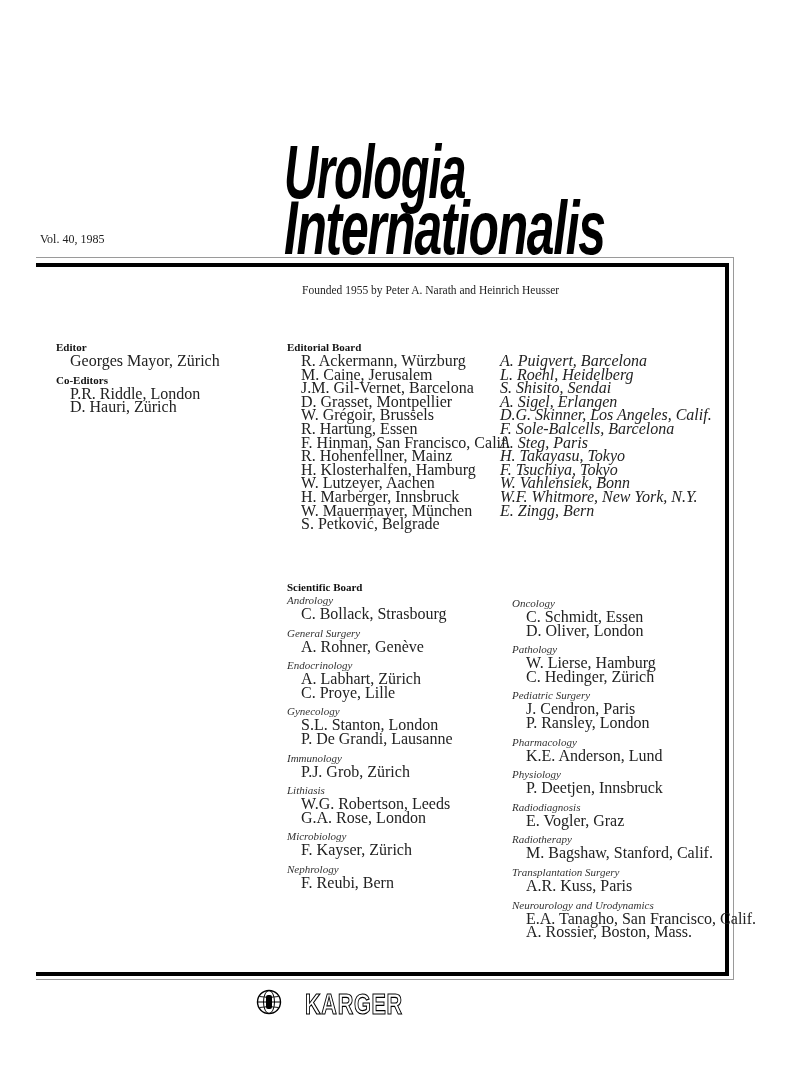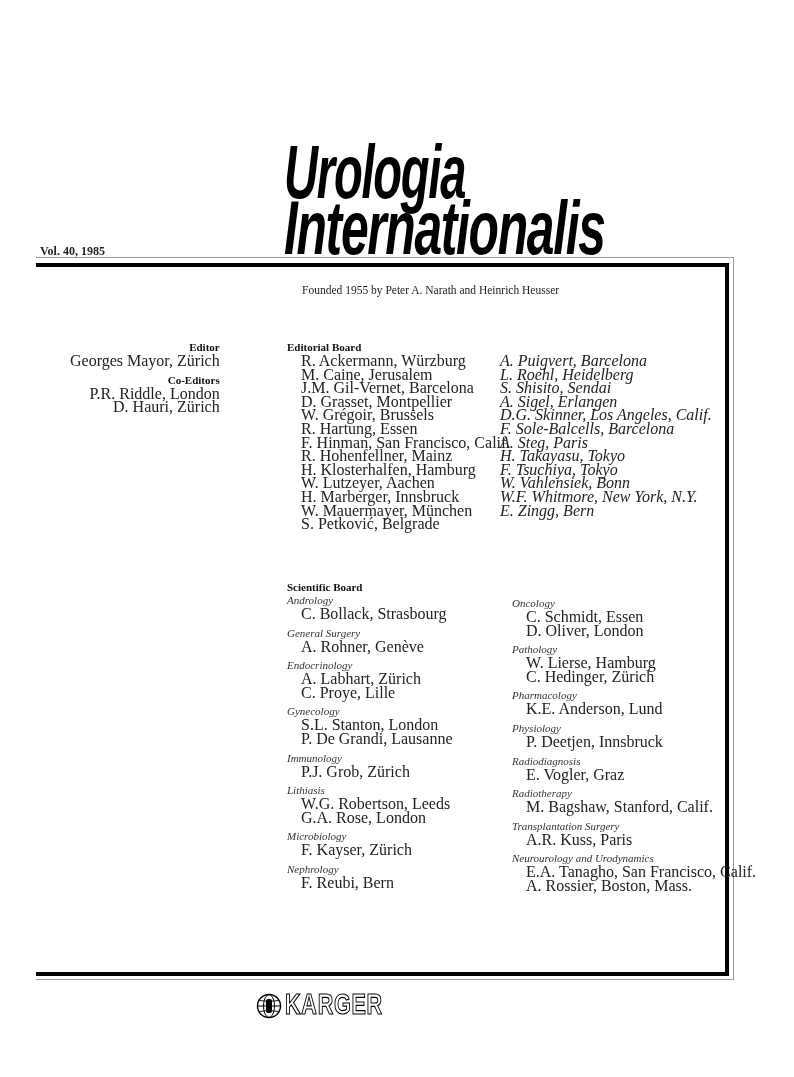--- a/index.html
+++ b/index.html
@@ -4,46 +4,46 @@
 <style>
   html, body { margin: 0; padding: 0; background: #ffffff; }
   body { width: 794px; height: 1077px; position: relative; overflow: hidden; font-family: "Liberation Serif", serif; color: #1a1a1a; }
   .abs { position: absolute; }
 
   
   .title-line { position: absolute; font-family: "Liberation Sans", sans-serif; font-weight: bold; font-style: italic; color: #000; white-space: nowrap; transform-origin: left top; letter-spacing: -2px; }
   #title1 { left: 284px; top: 128px; font-size: 76px; transform: scaleX(0.62); }
   #title2 { left: 284px; top: 184px; font-size: 76px; transform: scaleX(0.655); }
 
-  #volume { left: 40px; top: 244px; font-size: 12px; font-weight: bold; color: #222; text-align: right; }
+  #volume { left: 40px; top: 232px; font-size: 12px; font-weight: normal; color: #222; text-align: right; }
 
   
   .rule-thin-top { left: 36px; top: 257px; width: 698px; height: 1px; background: #9a9a9a; }
   .rule-thick-top { left: 36px; top: 263px; width: 693px; height: 4px; background: #000; }
   .rule-thin-right { left: 733px; top: 257px; width: 1px; height: 723px; background: #9a9a9a; }
   .rule-thick-right { left: 725px; top: 263px; width: 4px; height: 713px; background: #000; }
   .rule-thick-bottom { left: 36px; top: 972px; width: 693px; height: 4px; background: #000; }
   .rule-thin-bottom { left: 36px; top: 979px; width: 698px; height: 1px; background: #9a9a9a; }
 
   #founded { left: 288px; top: 284px; font-size: 11.5px; color: #222; margin-left: 14px; }
 
   .heading { font-weight: bold; font-size: 11px; color: #111; line-height: 13px; }
   .name { font-size: 16px; line-height: 13.6px; color: #222; white-space: nowrap; }
   .indent { padding-left: 14px; }
   .spec { font-style: italic; font-size: 11px; line-height: 13px; color: #333; white-space: nowrap; }
   .group { margin-bottom: 6px; }
 
-  #editor-col { left: 56px; top: 341px; text-align: right; }
+  #editor-col { left: 56px; top: 341px; }
   #eb-col-left { left: 287px; top: 341px; }
   #eb-col-right { left: 500px; top: 354px; font-style: italic; }
   #sb-col-left { left: 287px; top: 581px; }
   #sb-col-right { left: 512px; top: 597px; }
 
   
-  #publisher { left: 256px; top: 989px; height: 30px; display: flex; align-items: flex-end; }
+  #publisher { left: 256px; top: 989px; height: 30px; display: flex; align-items: flex-start; gap: 20px; }
   #globe-icon { width: 26px; height: 26px; }
   #publisher-name { font-family: "Liberation Sans", sans-serif; font-weight: bold; font-size: 30px; color: #fff; -webkit-text-stroke: 1.2px #000; letter-spacing: 1px; transform: scaleX(0.72); transform-origin: left center; margin-left: 3px; line-height: 30px; }
 </style>
 </head>
 <body>
 
 <div id="title1" class="title-line">Urologia</div>
 <div id="title2" class="title-line">Internationalis</div>
 <div id="volume" class="abs">Vol. 40, 1985</div>
 
@@ -144,20 +144,25 @@
     <div class="spec">Oncology</div>
     <div class="name indent">C. Schmidt, Essen</div>
     <div class="name indent">D. Oliver, London</div>
   </div>
   <div class="group">
     <div class="spec">Pathology</div>
     <div class="name indent">W. Lierse, Hamburg</div>
     <div class="name indent">C. Hedinger, Zürich</div>
   </div>
   <div class="group">
+    <div class="spec">Pediatric Surgery</div>
+    <div class="name indent">J. Cendron, Paris</div>
+    <div class="name indent">P. Ransley, London</div>
+  </div>
+  <div class="group">
     <div class="spec">Pharmacology</div>
     <div class="name indent">K.E. Anderson, Lund</div>
   </div>
   <div class="group">
     <div class="spec">Physiology</div>
     <div class="name indent">P. Deetjen, Innsbruck</div>
   </div>
   <div class="group">
     <div class="spec">Radiodiagnosis</div>
     <div class="name indent">E. Vogler, Graz</div>

